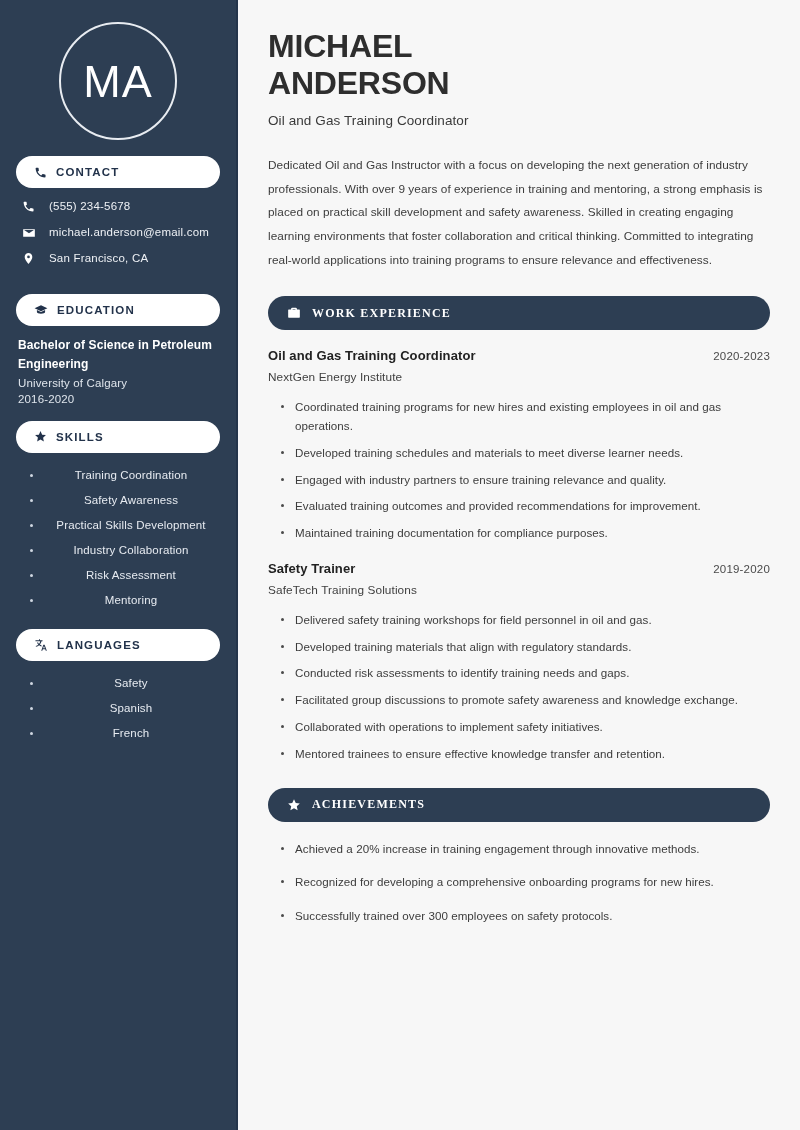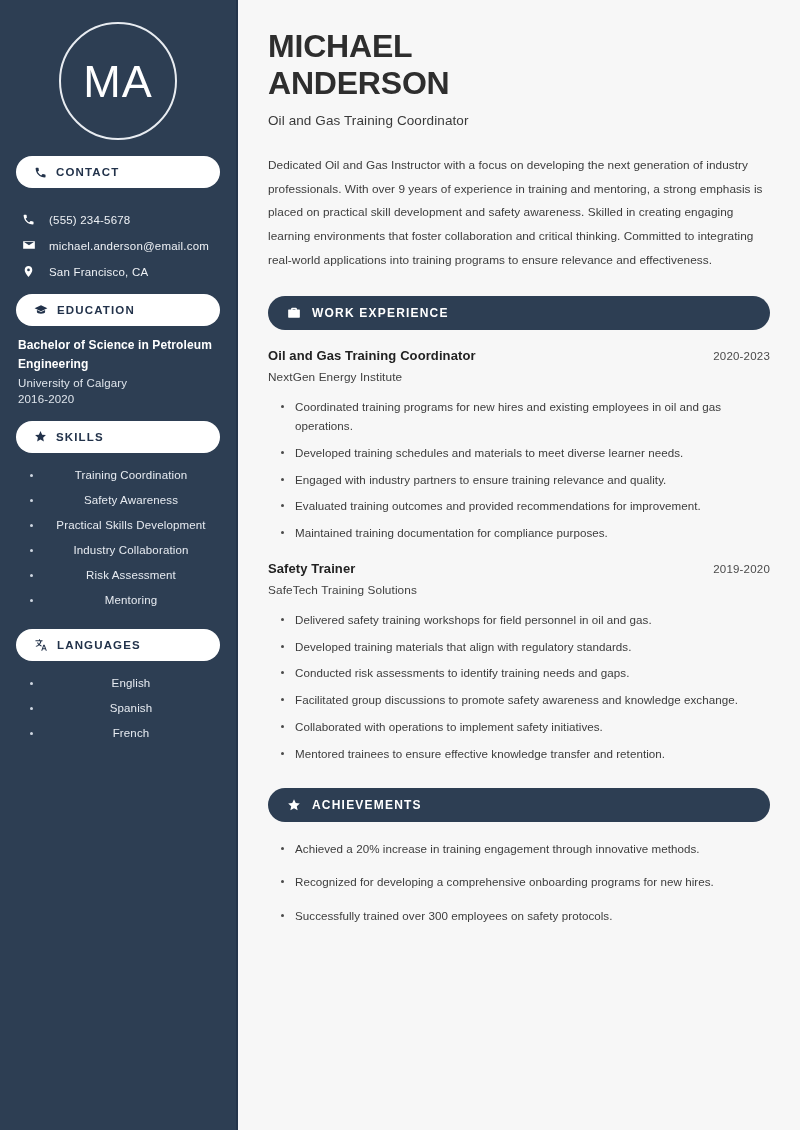--- a/index.html
+++ b/index.html
@@ -77,21 +77,21 @@
     text-transform: uppercase;
     white-space: nowrap;
   }
   .pill .ic { display: flex; align-items: center; }
   .pill .ic svg { display: block; }
 
   
   .contact-list { margin-top: 12px; }
   .contact-row {
     display: flex;
-    align-items: flex-end;
+    align-items: flex-start;
     gap: 13px;
     height: 26px;
     padding-left: 5px;
   }
   .contact-row .ic { width: 15px; display: flex; justify-content: center; }
   .contact-row .txt {
     font-size: 11.5px;
     color: #eef1f5;
     letter-spacing: 0.2px;
     white-space: nowrap;
@@ -179,20 +179,21 @@
   .bar {
     display: flex;
     align-items: center;
     gap: 11px;
     background: #2d3e53;
     color: #ffffff;
     border-radius: 20px;
     height: 34px;
     padding: 0 19px;
     margin-top: 24px;
+    font-family: Liberation Serif, serif;
   }
   .bar .bar-label {
     font-size: 12px;
     font-weight: bold;
     letter-spacing: 1.2px;
     text-transform: uppercase;
   }
   .bar .ic { display: flex; align-items: center; }
 
   .job { margin-top: 18px; }
@@ -329,21 +330,21 @@
     <div class="pill">
       <span class="ic">
         <svg width="14" height="14" viewBox="0 0 24 24" fill="#22324a">
             <path d="M2.5 4h6.2V2.3h1.6V4h4.3v1.6h-1.7c-.5 2.3-1.5 4.2-2.9 5.7 1 .8 2.1 1.4 3.3 1.8l-.7 1.6c-1.4-.5-2.7-1.3-3.8-2.3-1.4 1.3-3.2 2.2-5.3 2.7l-.6-1.6c1.8-.4 3.3-1.1 4.5-2.1-.9-1-1.6-2.1-2.1-3.4l1.5-.6c.4 1 1 1.9 1.7 2.7 1.1-1.2 1.8-2.6 2.2-4.5H2.5V4zM16 11.6h2.2l3.8 10.1h-1.8l-.9-2.5h-4.2l-.9 2.5h-1.8l3.6-10.1zm1.1 2.1l-1.4 3.9h2.9l-1.5-3.9z"></path>
           </svg>
       </span>
       <span class="pill-label">LANGUAGES</span>
     </div>
 
     <ul class="side-list">
-      <li>English</li>
+      <li>Safety</li>
       <li>Spanish</li>
       <li>French</li>
     </ul>
 
   </aside>
 
   <main class="main">
 
     <h1 class="name">
       <span>MICHAEL</span><br>

